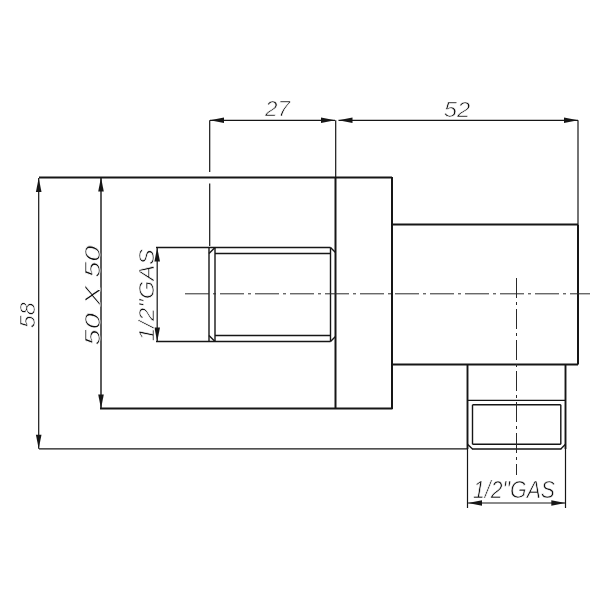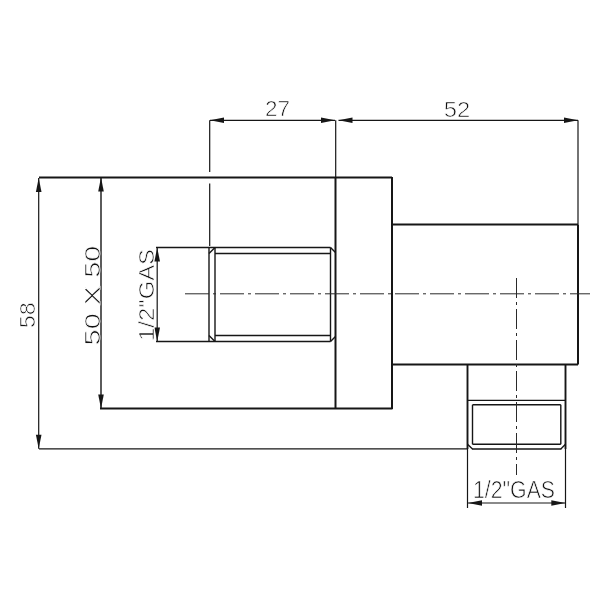--- a/index.html
+++ b/index.html
@@ -1,16 +1,16 @@
 <!DOCTYPE html>
 <html><head>
 <meta charset="utf-8">
 <style>
   html,body{margin:0;padding:0;background:#ffffff;}
-  #page{width:520px;height:600px;background:#84cc16;position:relative;}
+  #page{width:520px;height:600px;background:#84cc16;position:relative;font-style:italic;}
   svg{display:block; filter:opacity(0.999);}
   text{font-family:"Liberation Sans", sans-serif; fill:#111; stroke:#ffffff; stroke-width:0.7; opacity:0.999;}
 </style>
 </head>
 <body>
 
 <div id="page">
 <svg width="600" height="600" viewBox="0 0 600 600">
 
   <rect x="0" y="0" width="600" height="600" fill="#ffffff"></rect>

